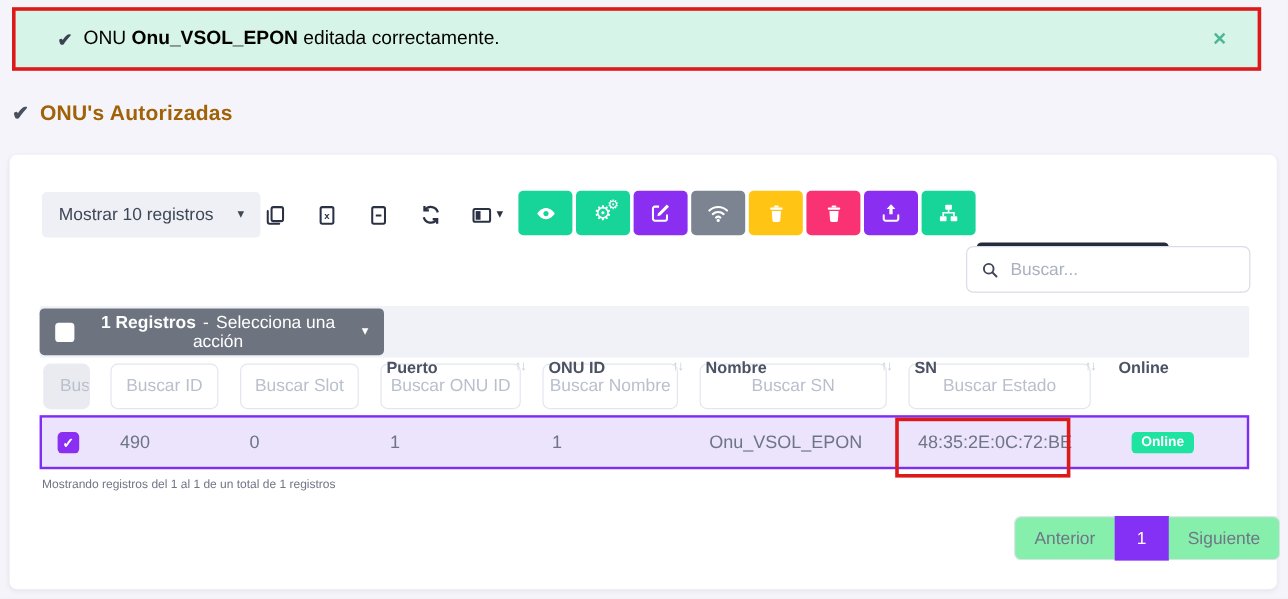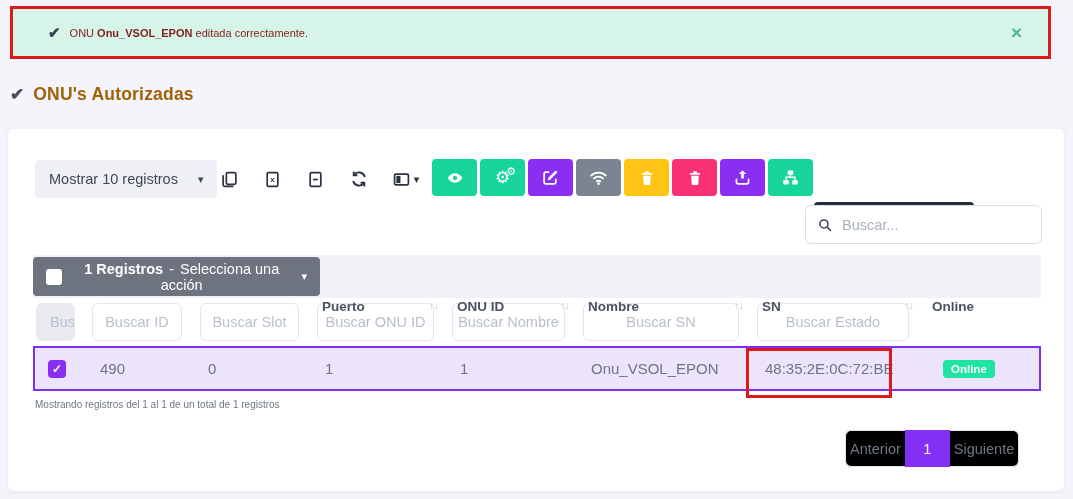--- a/index.html
+++ b/index.html
@@ -8,21 +8,21 @@
 
   
   .annotation { position:absolute; border:3px solid #dd1a1a; z-index:50; pointer-events:none; }
   .annot-alert { left:10px; top:6px; width:1041px; height:53px; }
   .annot-sn { left:746px; top:348px; width:146px; height:50px; z-index:60; }
 
   
   .alert { position:absolute; left:13px; top:9px; width:1035px; height:47px; background:#d7f4e9;
            display:flex; align-items:center; padding:0 26px 0 35px; }
   .alert-check { color:#39424f; font-size:15px; font-weight:bold; margin-right:9px; }
-  .alert-msg { color:#7f1d1d; font-size:11px; }
+  .alert-msg { color:#000000; font-size:16px; }
   .alert-msg b { font-weight:bold; }
   .alert-close { margin-left:auto; background:none; border:none; color:#4db795; font-size:19px;
                  line-height:1; cursor:pointer; font-weight:bold; }
 
   
   .page-title { position:absolute; left:10px; top:84px; display:flex; align-items:center; gap:9px; }
   .title-check { color:#49515f; font-size:17px; font-weight:bold; }
   .title-text { color:#a16207; font-size:17.5px; font-weight:bold; letter-spacing:.2px; }
 
   
@@ -87,22 +87,22 @@
   .dcell { padding-left:6px; overflow:hidden; white-space:nowrap; }
   .row-check { width:18px; height:18px; background:#8a2ff2; border-radius:4px; margin-left:7px;
                display:flex; align-items:center; justify-content:center; color:#fff; font-size:12px;
                font-weight:bold; cursor:pointer; }
   .badge-online { display:inline-block; background:#1fe3a1; color:#fff; font-size:11.5px;
                   font-weight:bold; padding:3px 8px; border-radius:4px; margin-left:8px; }
 
   
   .tbl-summary { position:absolute; left:27px; top:270px; color:#6f7685; font-size:10px; }
   .pagination { position:absolute; left:837px; top:301px; display:flex; height:37px; }
-  .page-item { display:flex; align-items:center; justify-content:center; padding:0 4px;
-               background:#000000; border:1px solid #dfe3ea; color:#6f7685; font-size:14.5px; cursor:pointer; }
+  .page-item { display:flex; align-items:center; justify-content:center; padding:0 16px;
+               background:#86efac; border:1px solid #dfe3ea; color:#6f7685; font-size:14.5px; cursor:pointer; }
   .page-prev { border-radius:6px 0 0 6px; border-right:none; }
   .page-next { border-radius:0 6px 6px 0; border-left:none; }
   .page-current { background:#8430f5; border-color:#8430f5; color:#fff; width:45px; padding:0; }
 </style>
 </head>
 <body>
 
 <div class="screen">
 
   <div class="annotation annot-alert"></div>

